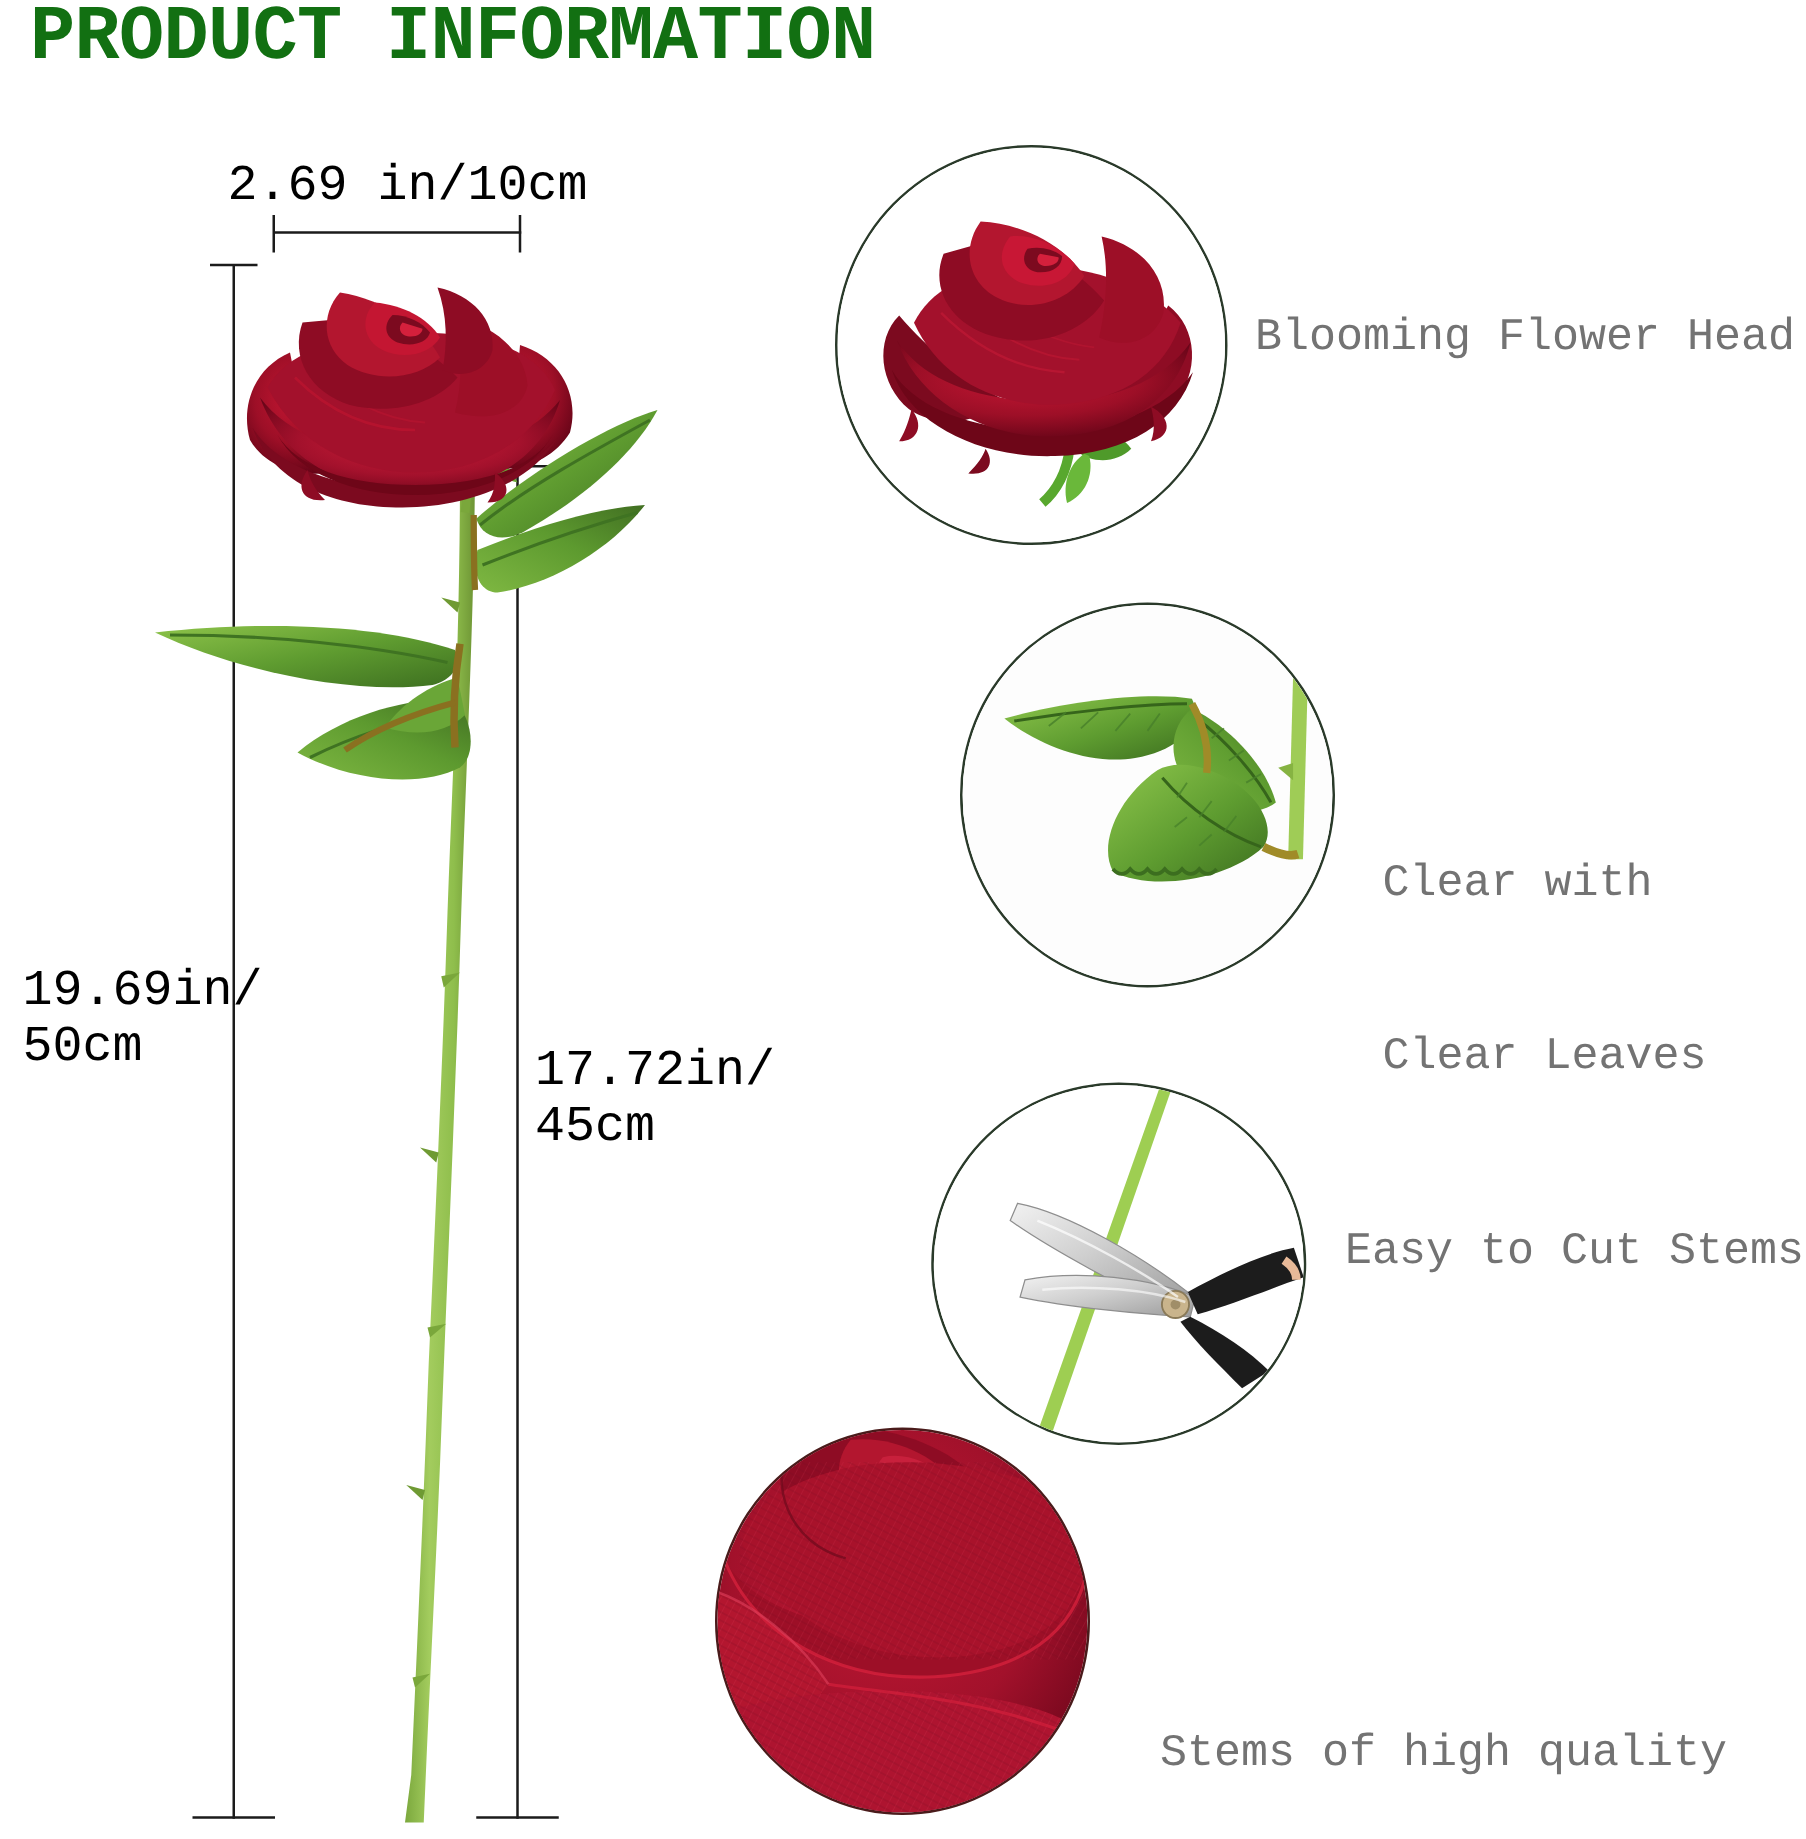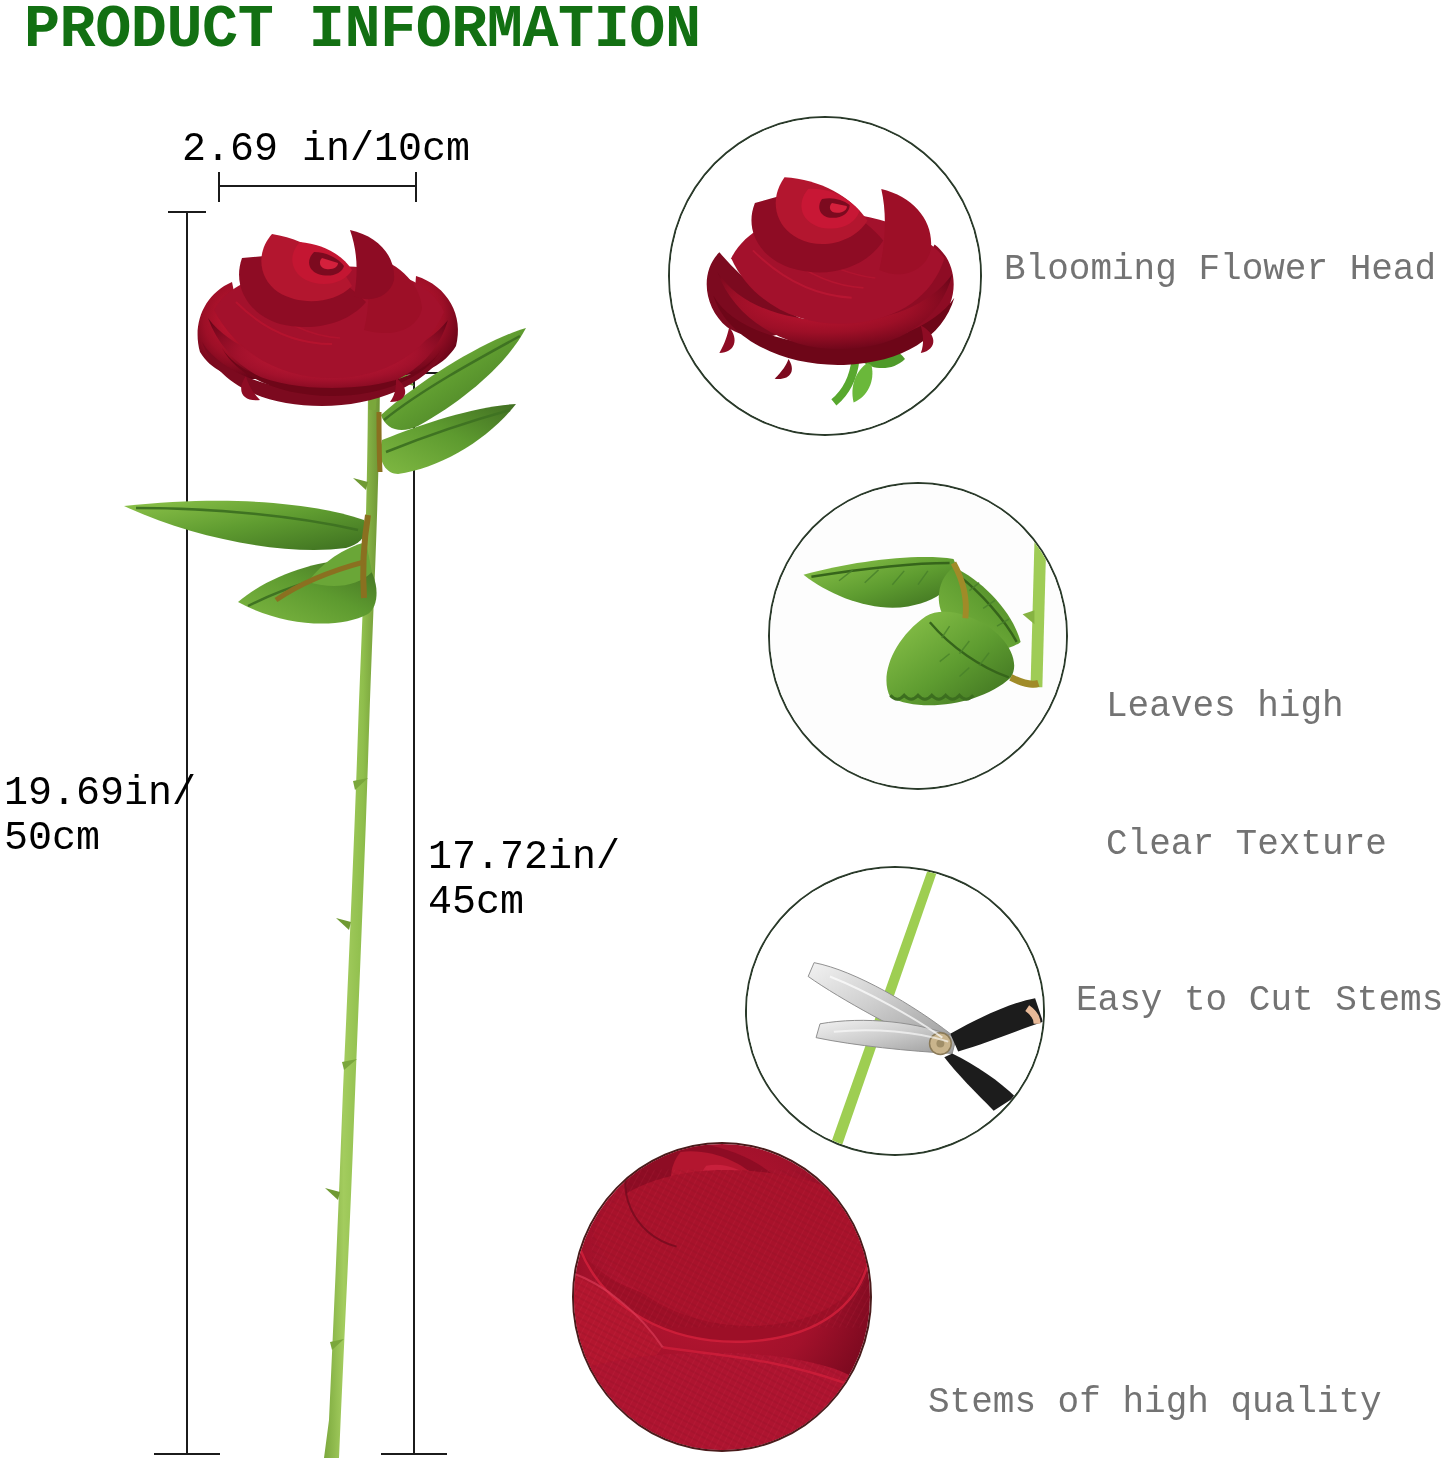--- a/index.html
+++ b/index.html
@@ -33,21 +33,21 @@
   
   .dim-text {
     position: absolute;
     color: #000000;
     font-size: 40px;
     font-weight: normal;
     line-height: 1.12;
     white-space: pre;
   }
   #dim-width-label { left: 182px; top: 128px; }
-  #dim-total-label { left: 4px;  top: 772px; }
+  #dim-total-label { left: 18px;  top: 772px; }
   #dim-stem-label  { left: 428px; top: 836px; }
 
   
   .rule-v {
     position: absolute;
     width: 2px;
     background: #1b1b1b;
   }
   .rule-h {
     position: absolute;
@@ -428,22 +428,22 @@
       <path d="M6 106 C 30 166, 96 204, 176 200 C 246 196, 292 164, 300 110" stroke="#d4203c" stroke-width="2.5" fill="none" opacity="0.8"></path>
       <path d="M90 206 C 140 214, 214 216, 300 252" stroke="#d4203c" stroke-width="2.5" fill="none" opacity="0.7"></path>
       <path d="M-4 130 C 28 140, 66 170, 90 206" stroke="#e0405c" stroke-width="2" fill="none" opacity="0.6"></path>
       <path d="M60 6 C 40 44, 58 92, 104 104" stroke="#6d0a1c" stroke-width="2" fill="none" opacity="0.7"></path>
     </svg>
   </div>
 
   <div class="callout-label" id="label-head">Blooming Flower Head</div>
 
   <div class="callout-label" id="label-leaves">
-    <div>Leaves high</div>
-    <div>Clear Texture</div>
+    <div>Clear with</div>
+    <div>Clear Leaves</div>
   </div>
 
   <div class="callout-label" id="label-cut">Easy to Cut Stems</div>
 
   <div class="callout-label" id="label-silk">
     <div>Stems of high quality</div>
     
   </div>
 
 </div>

